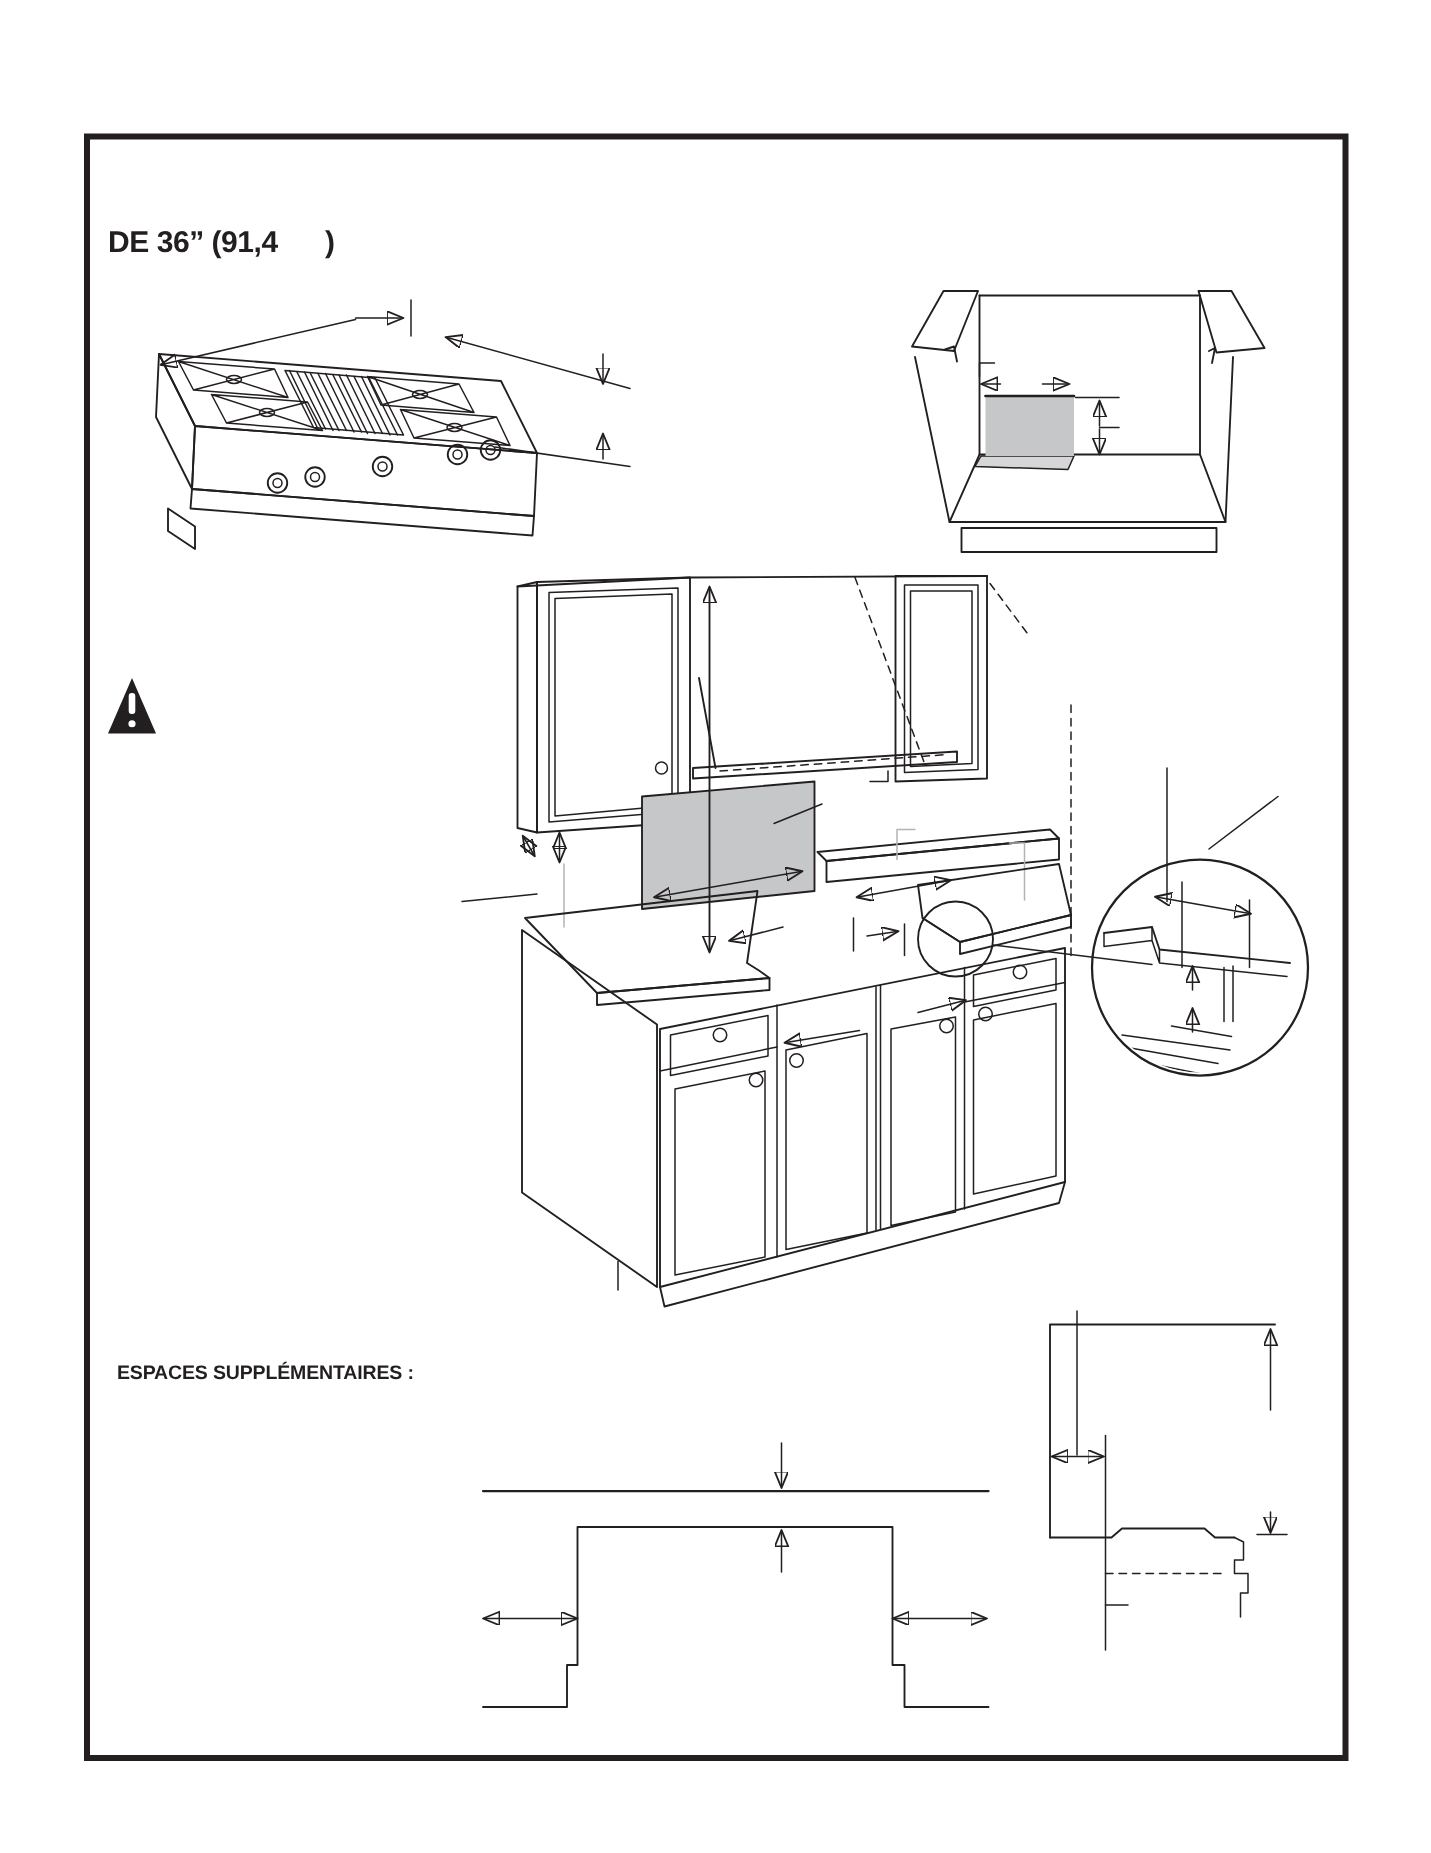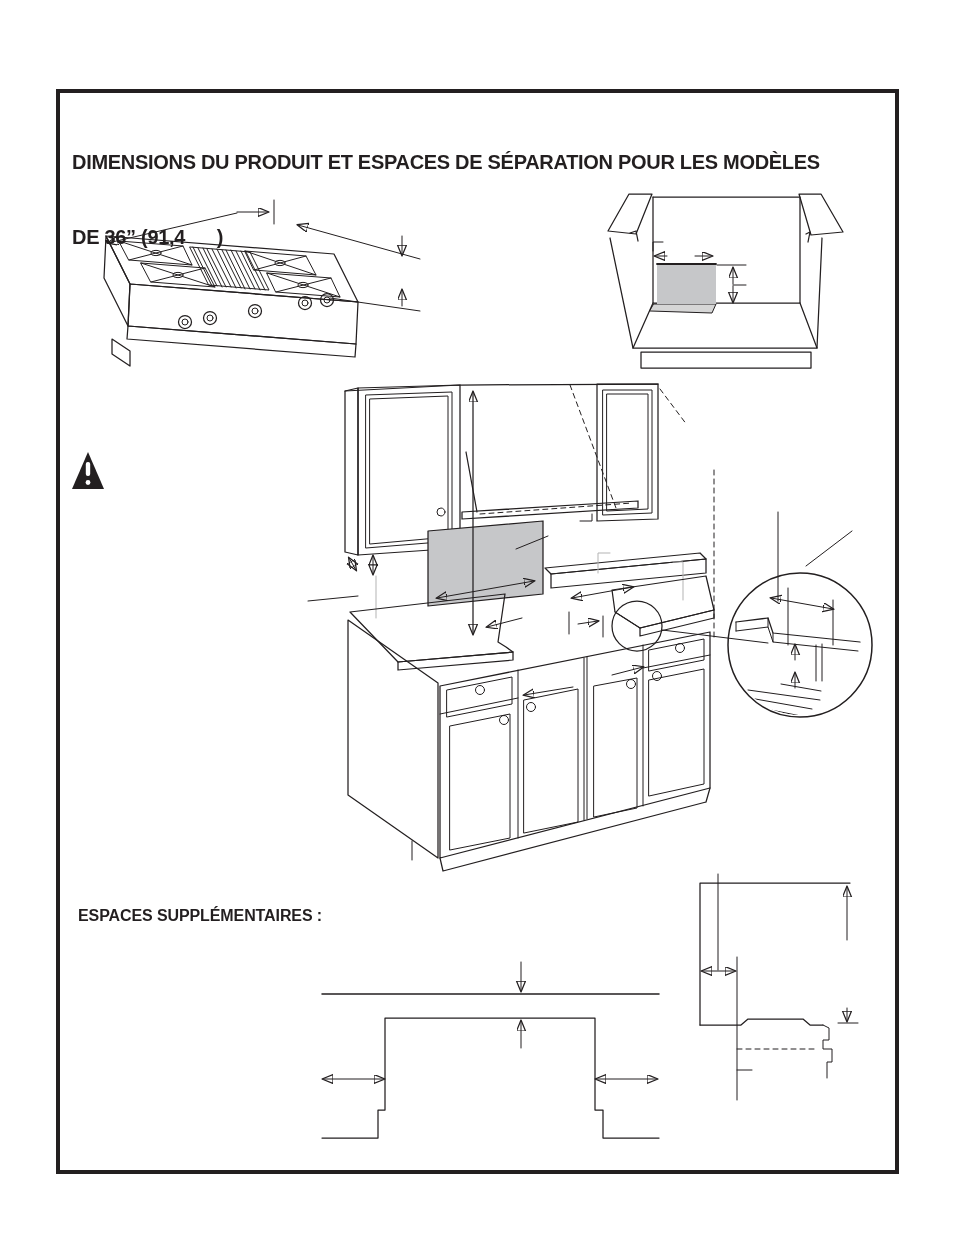--- a/index.html
+++ b/index.html
@@ -15,42 +15,41 @@
     position:absolute;left:56px;top:89px;width:843px;height:1085px;
     border:4px solid var(--ink);background:transparent;
   }
   .title{
     position:absolute;left:72px;top:100px;width:800px;
     font-size:20px;font-weight:bold;letter-spacing:-0.3px;line-height:25px;
     color:var(--ink);white-space:pre-wrap;
   }
   .section-label{
     position:absolute;left:78px;top:907px;
-    font-size:16px;font-weight:bold;letter-spacing:-0.1px;color:var(--ink);
+    font-size:13px;font-weight:bold;letter-spacing:-0.1px;color:var(--ink);
   }
   svg.art{position:absolute;left:0;top:0;width:954px;height:1235px;color:var(--ink);}
   svg.art path, svg.art line, svg.art circle, svg.art ellipse, svg.art polyline{
     fill:none;stroke:currentColor;stroke-width:1.25;stroke-linecap:round;stroke-linejoin:round;
   }
   svg.art .thin{stroke-width:1.0;}
   svg.art .thick{stroke-width:1.8;}
   svg.art .fill-gray{fill:var(--panel-gray);}
   svg.art .fill-gray-lt{fill:#d6d6d6;}
   svg.art .faint{stroke:var(--faint);}
   svg.art .dash{stroke-dasharray:5 4;}
   svg.art .solid-ink{fill:var(--ink);stroke:none;}
   svg.art .white{fill:#ffffff;stroke:none;}
 </style>
 </head>
 <body>
 
 <div class="frame"></div>
 
 <div class="title">
-  <div>DIMENSIONS DU PRODUIT ET ESPACES DE SÉPARATION POUR LES MODÈLES</div>
   <div>DE 36” (91,4      )</div>
 </div>
 
 <div class="section-label">ESPACES SUPPLÉMENTAIRES :</div>
 
 <svg class="art" viewBox="0 0 954 1235">
   <defs>
     <marker id="ah" markerUnits="userSpaceOnUse" markerWidth="13" markerHeight="11" refX="10" refY="4.5" orient="auto-start-reverse">
       <path d="M0,0 L11,4.5 L0,9 Z" fill="#231f20" stroke="none"></path>
     </marker>

